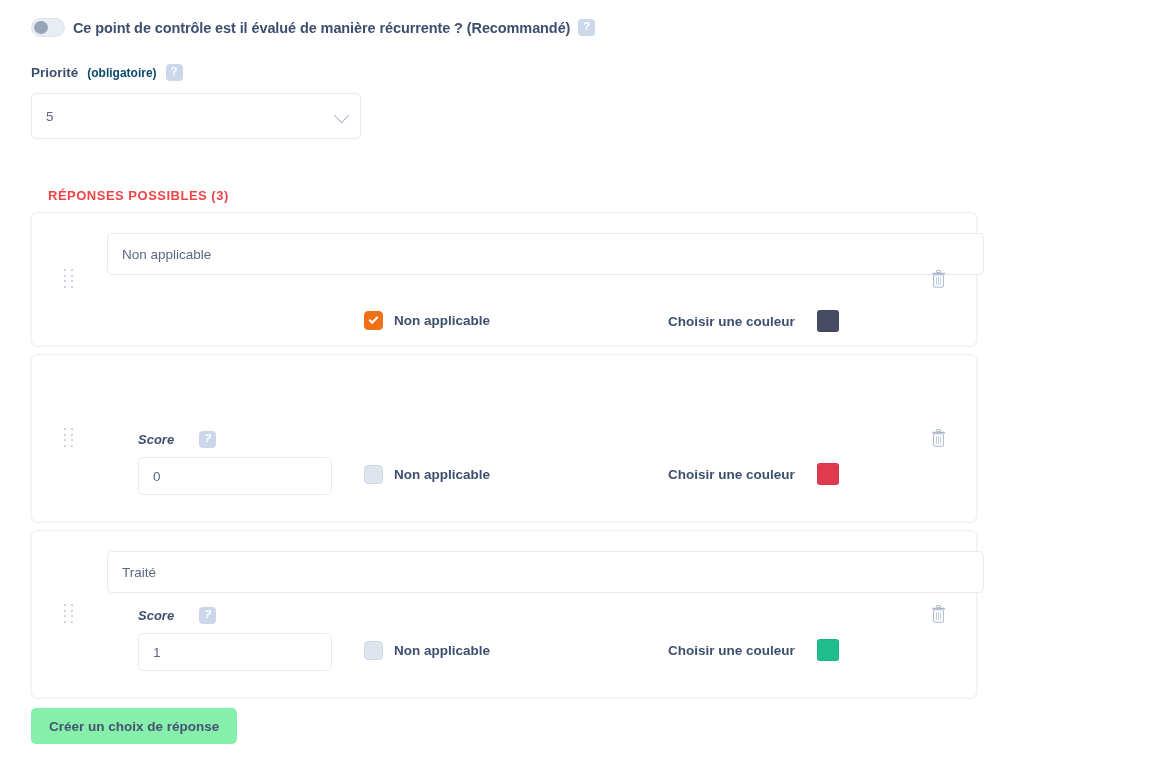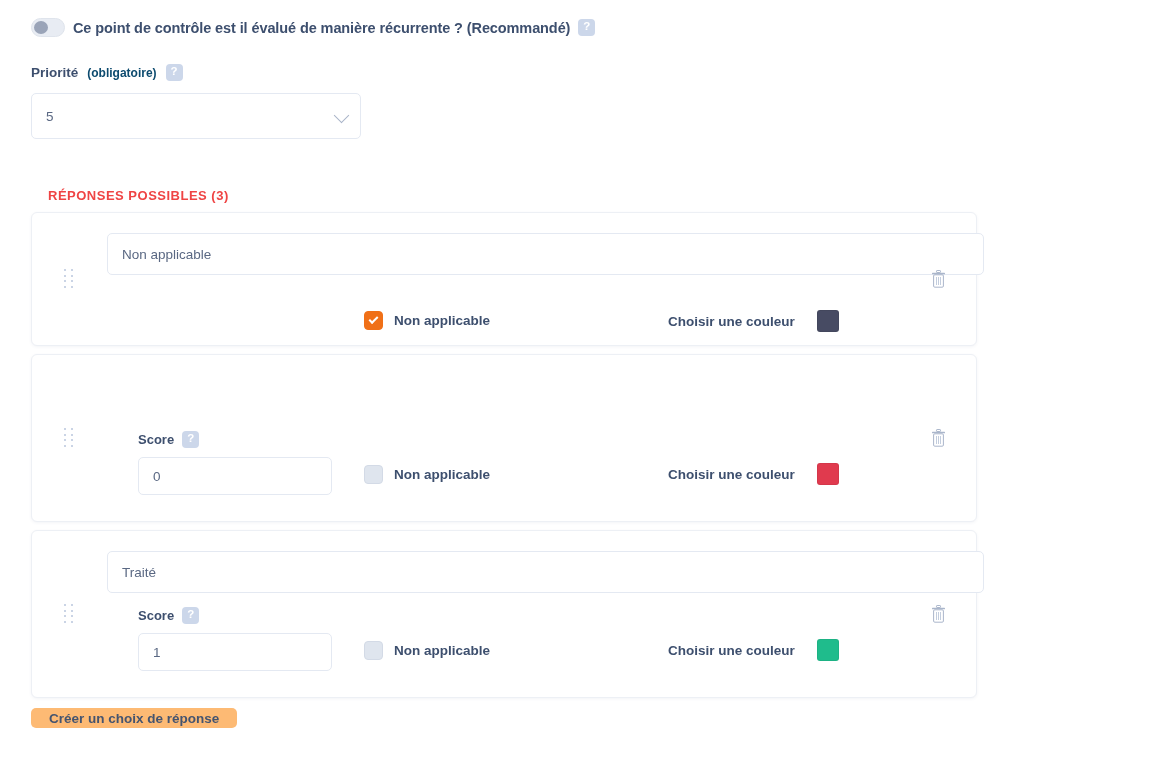--- a/index.html
+++ b/index.html
@@ -101,21 +101,21 @@
 
   .ans-text-input {
     position: absolute; left: 75px; top: 20px;
     width: 877px; height: 42px;
     border: 1px solid #e4e9f2; border-radius: 5px; background:#fff;
     display: flex; align-items: center; padding: 0 14px;
     font-size: 13.5px; color: #5a6883;
   }
 
   .score-block { position: absolute; left: 106px; top: 76px; }
-  .score-labelrow { display: flex; align-items: center; gap: 8px; }
+  .score-labelrow { display: flex; align-items: center; gap: 25px; font-style: italic; }
   .score-label { font-size: 13px; font-weight: bold; color: #3d4f6e; }
   .score-input {
     margin-top: 9px; width: 194px; height: 38px;
     border: 1px solid #e4e9f2; border-radius: 5px; background:#fff;
     display: flex; align-items: center; padding: 0 14px;
     font-size: 13.5px; color: #5a6883;
   }
 
   .na-group { position: absolute; display: flex; align-items: center; gap: 11px; }
   .cbox {
@@ -142,23 +142,23 @@
   
   .r1 .na-group    { left: 332px; top: 98px; }
   .r1 .color-group { left: 636px; top: 97px; }
   
   .r2 .na-group    { left: 332px; top: 110px; }
   .r2 .color-group { left: 636px; top: 108px; }
 
   
   .create-btn {
     position: absolute; left: 31px; top: 708px;
-    height: 20px; padding: 0 18px;
+    height: 36px; padding: 0 18px;
     display: flex; align-items: center;
-    background: #fdba74; border: none; border-radius: 5px;
+    background: #86efac; border: none; border-radius: 5px;
     font-family: "Liberation Sans", sans-serif;
     font-size: 13.5px; font-weight: bold; color: #45546f;
     cursor: pointer;
   }
 </style>
 </head>
 <body>
 
 <div class="page">
 

